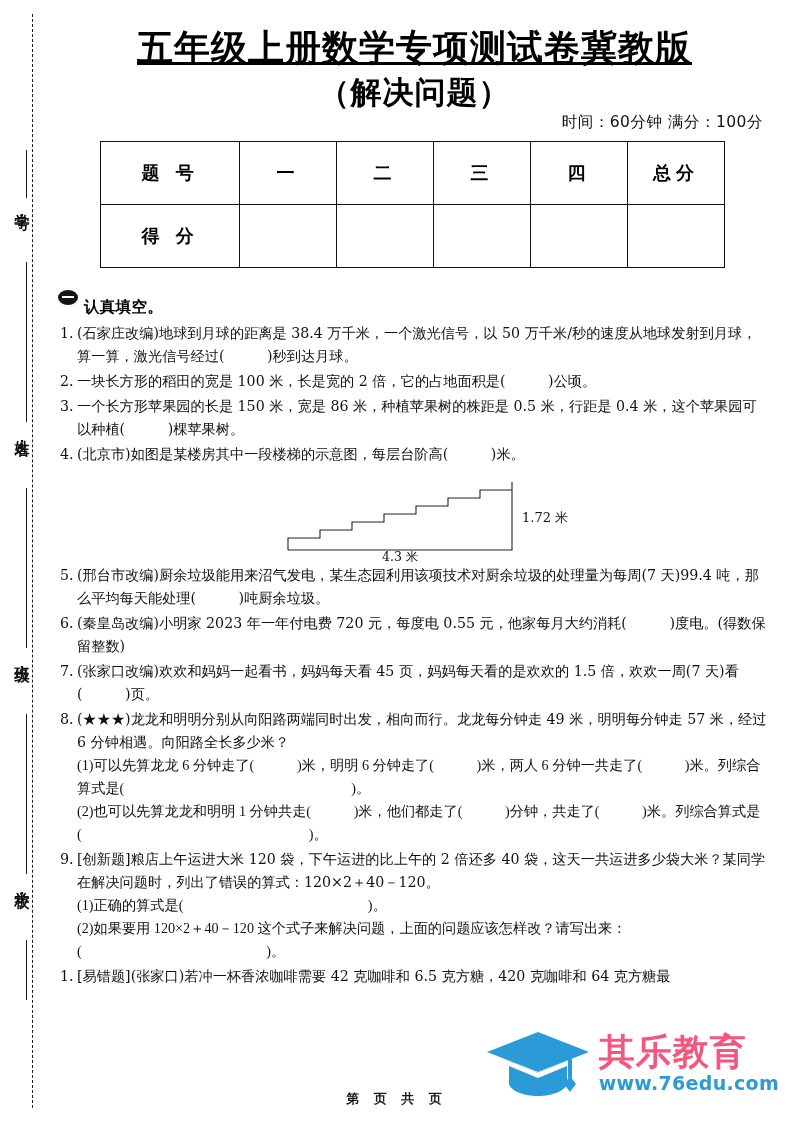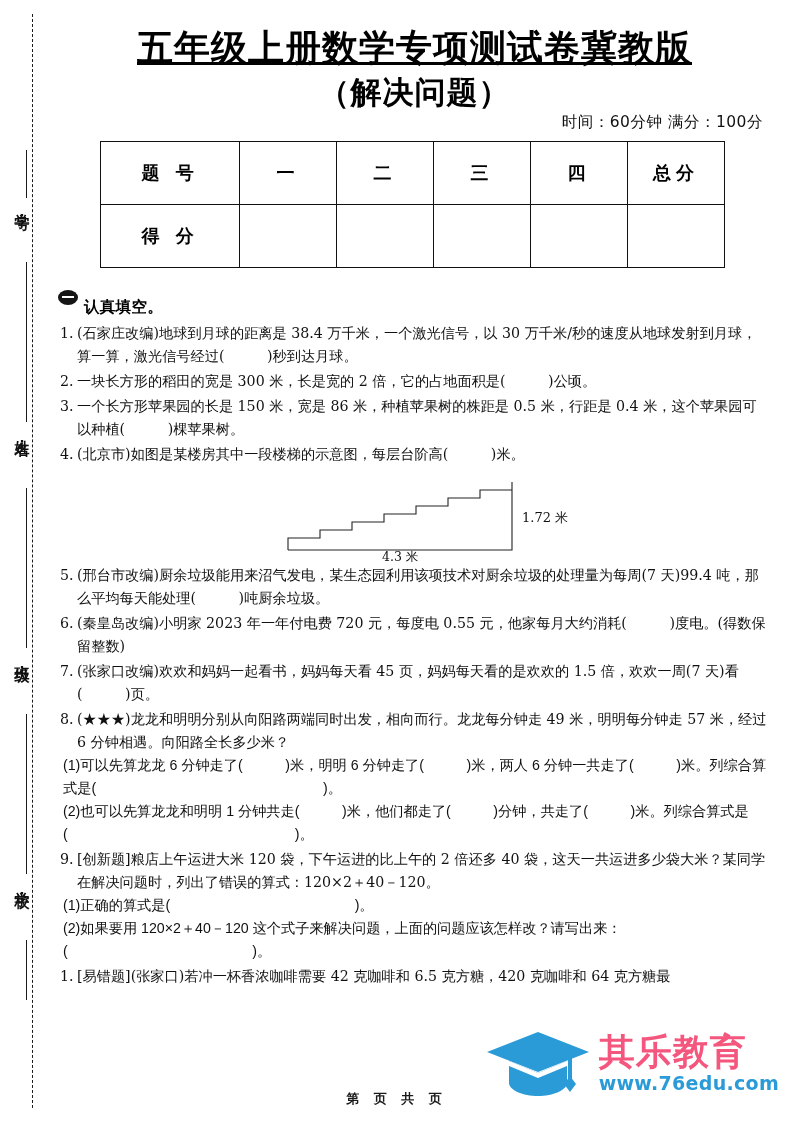--- a/index.html
+++ b/index.html
@@ -159,25 +159,25 @@
     margin: 2px 0 0 8px;
     padding-right: 8px;
   }
   .q-num {
     flex: none;
     width: 17px;
     text-align: left;
   }
   .q-body { flex: 1 1 auto; }
   .q-sub {
-    font-family: Liberation Sans, sans-serif;
+    font-family: Liberation Serif, serif;
     font-size: 14.2px;
     line-height: 1.62;
     color: #111;
-    margin-left: 11px;
+    margin-left: 25px;
     padding-right: 8px;
   }
 
   
   .figure-wrap {
     display: flex;
     justify-content: center;
     margin: 4px 0 2px 0;
   }
 
@@ -269,26 +269,26 @@
 
     <div class="section-head">
       <span class="sec-marker one">
           <i></i>
         </span>
       <span class="sec-title">认真填空。</span>
     </div>
 
     <div class="q">
       <span class="q-num">1.</span>
-      <span class="q-body">(石家庄改编)地球到月球的距离是 38.4 万千米，一个激光信号，以 30 万千米/秒的速度从地球发射到月球，算一算，激光信号经过(　　　)秒到达月球。</span>
+      <span class="q-body">(石家庄改编)地球到月球的距离是 38.4 万千米，一个激光信号，以 50 万千米/秒的速度从地球发射到月球，算一算，激光信号经过(　　　)秒到达月球。</span>
     </div>
 
     <div class="q">
       <span class="q-num">2.</span>
-      <span class="q-body">一块长方形的稻田的宽是 300 米，长是宽的 2 倍，它的占地面积是(　　　)公顷。</span>
+      <span class="q-body">一块长方形的稻田的宽是 100 米，长是宽的 2 倍，它的占地面积是(　　　)公顷。</span>
     </div>
 
     <div class="q">
       <span class="q-num">3.</span>
       <span class="q-body">一个长方形苹果园的长是 150 米，宽是 86 米，种植苹果树的株距是 0.5 米，行距是 0.4 米，这个苹果园可以种植(　　　)棵苹果树。</span>
     </div>
 
     <div class="q">
       <span class="q-num">4.</span>
       <span class="q-body">(北京市)如图是某楼房其中一段楼梯的示意图，每层台阶高(　　　)米。</span>

